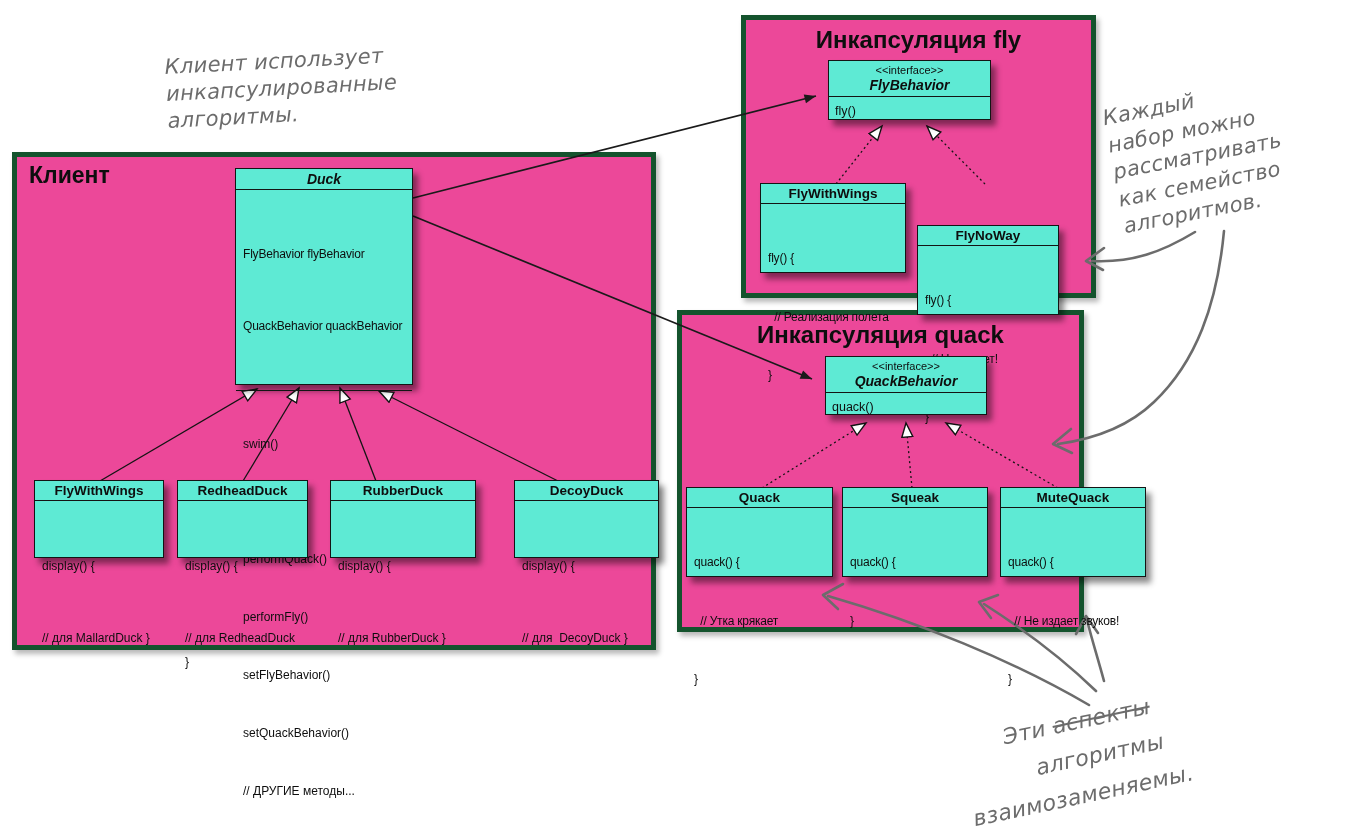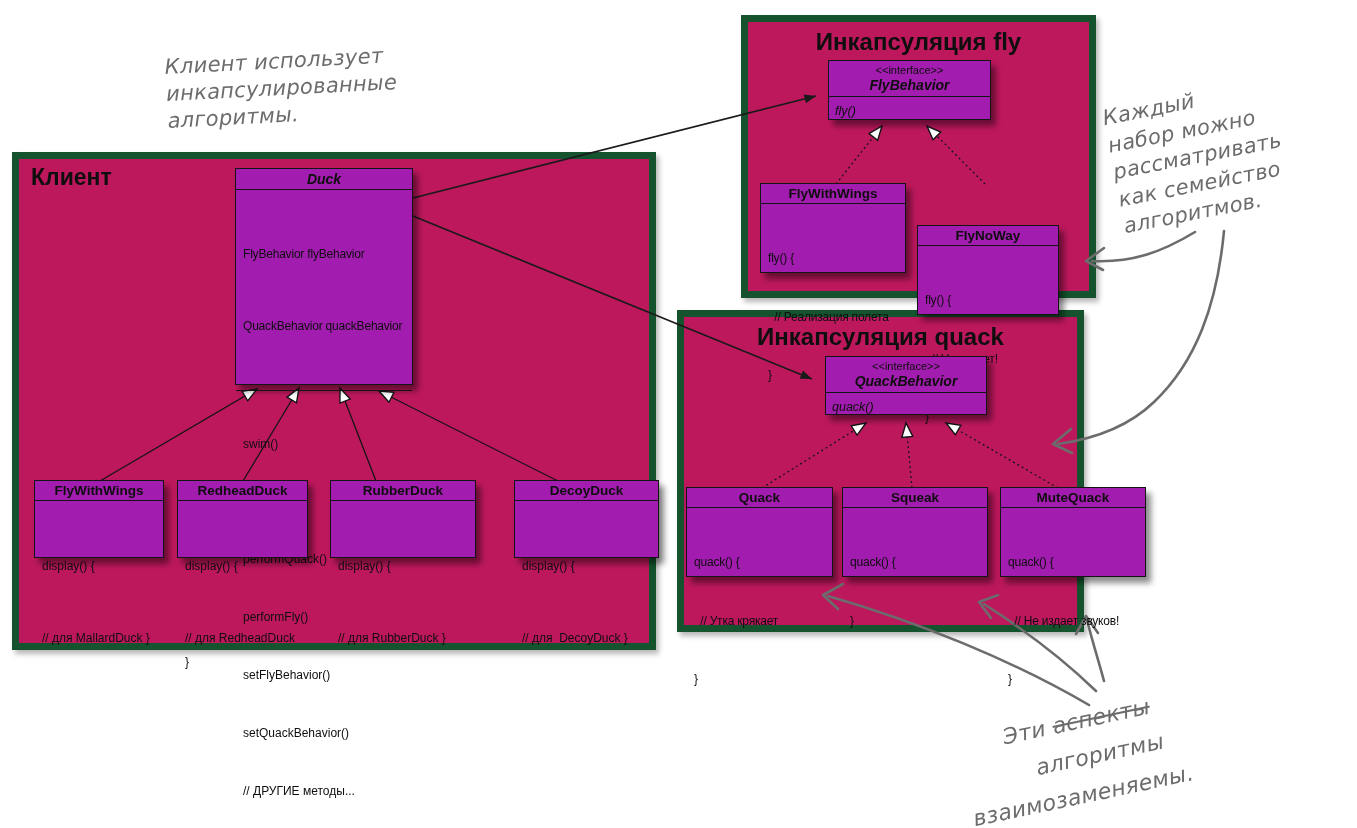--- a/index.html
+++ b/index.html
@@ -1,30 +1,30 @@
 <!DOCTYPE html>
 <html><head>
 <meta charset="utf-8">
 <style>
   html,body{margin:0;padding:0;background:#ffffff;}
   .stage{position:relative;width:1357px;height:828px;background:#ffffff;
          font-family:"Liberation Sans",sans-serif;overflow:hidden;}
 
   
-  .region{position:absolute;background:#be185d;border:7px solid #14532d;
+  .region{position:absolute;background:#ec4899;border:5px solid #14532d;
           box-shadow:3px 4px 5px rgba(0,0,0,0.28);z-index:1;box-sizing:border-box;}
   .region-client{left:12px;top:152px;width:644px;height:498px;}
   .region-fly{left:741px;top:15px;width:355px;height:283px;}
   .region-quack{left:677px;top:310px;width:407px;height:322px;}
   .rtitle{position:absolute;font-weight:bold;color:#0e0e0e;}
   .rtitle-client{left:12px;top:5px;font-size:23px;}
   .rtitle-center{left:0;right:0;top:6px;text-align:center;font-size:24px;}
 
   
-  .uml{position:absolute;background:#a21caf;border:1.4px solid #141414;
+  .uml{position:absolute;background:#5eead4;border:1.4px solid #141414;
        box-shadow:5px 6px 6px rgba(0,0,0,0.45);z-index:3;box-sizing:border-box;color:#0e0e0e;}
   .uml .hdr{text-align:center;font-weight:bold;font-size:13.5px;
             border-bottom:1.4px solid #141414;padding:2px 15px;}
   .uml .bd{padding:6px 7px;font-size:12px;line-height:20px;white-space:pre-wrap;}
   .it{font-style:italic;}
 
   .box-duck{left:235px;top:168px;width:178px;height:217px;}
   .box-duck .hdr{font-size:14px;}
   .box-duck .fields{border-bottom:1.4px solid #141414;padding:4px 7px;
                     font-size:12px;line-height:24px;letter-spacing:-0.2px;white-space:pre-wrap;}
@@ -33,21 +33,21 @@
   .sub{top:480px;height:78px;}
   .sub .bd{line-height:24px;padding:5px 7px;}
   .box-mallard{left:34px;width:130px;}
   .box-redhead{left:177px;width:131px;}
   .box-rubber{left:330px;width:146px;}
   .box-decoy{left:514px;width:145px;}
 
   .iface .hdr{padding:2px 2px 3px;line-height:15px;}
   .iface .st{font-weight:normal;font-size:11px;}
   .iface .nm{font-size:14px;font-style:italic;}
-  .iface .bd{font-style:italic;padding:4px 6px;font-size:12.5px;}
+  .iface .bd{padding:4px 6px;font-size:12.5px;}
   .box-flybehavior{left:828px;top:60px;width:163px;height:60px;}
   .box-quackbehavior{left:825px;top:356px;width:162px;height:59px;}
 
   .impl{height:90px;}
   .impl .bd{line-height:19.5px;letter-spacing:-0.2px;}
   .box-flywithwings{left:760px;top:183px;width:146px;}
   .box-flynoway{left:917px;top:183px;width:142px;margin-top:42px;}
   .box-quackimpl{left:686px;top:487px;width:147px;}
   .box-squeak{left:842px;top:487px;width:146px;}
   .box-mutequack{left:1000px;top:487px;width:146px;}

